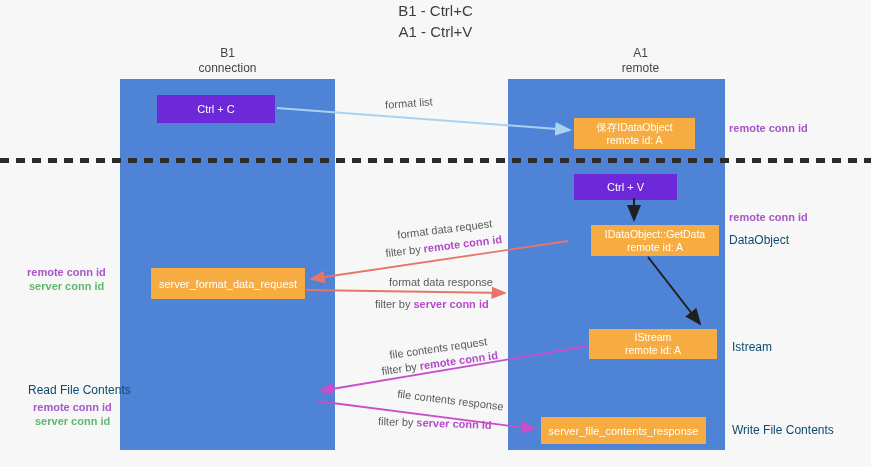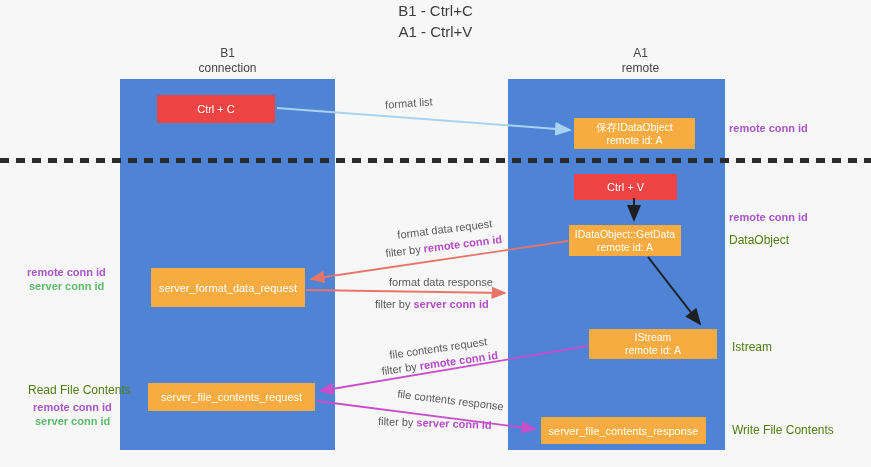--- a/index.html
+++ b/index.html
@@ -31,34 +31,34 @@
   #hdr-a1{left:532px;top:46px;width:217px;}
   #dashline{
     left:0;top:158px;width:871px;height:5px;
     background:repeating-linear-gradient(90deg,#2b2b2b 0 9px,transparent 9px 16px);
   }
   .box{
     display:flex;flex-direction:column;align-items:center;justify-content:center;
     color:#ffffff;font-size:11px;line-height:14px;text-align:center;
     box-sizing:border-box;
   }
-  .box-green{background:#ef4444;}
+  .box-green{background:#6d28d9;}
   .box-orange{background:#f7ac41;}
   #box-ctrl-c{left:157px;top:95px;width:118px;height:28px;}
   #box-save-ido{left:574px;top:118px;width:121px;height:31px;font-size:10.5px;line-height:13px;}
   #box-ctrl-v{left:574px;top:174px;width:103px;height:26px;}
-  #box-getdata{left:569px;top:225px;width:112px;height:31px;font-size:10.5px;line-height:13px;}
-  #box-sfd-req{left:151px;top:268px;width:154px;height:39px;}
+  #box-getdata{left:591px;top:225px;width:128px;height:31px;font-size:10.5px;line-height:13px;}
+  #box-sfd-req{left:151px;top:268px;width:154px;height:31px;}
   #box-sfd-resp{left:511px;top:280px;width:155px;height:27px;}
   #box-istream{left:589px;top:329px;width:128px;height:30px;font-size:10.5px;line-height:13px;}
   #box-sfc-req{left:148px;top:383px;width:167px;height:28px;}
   #box-sfc-resp{left:541px;top:417px;width:165px;height:27px;}
   .lbl-purple{color:#a855c8;font-weight:bold;font-size:11px;}
   .lbl-green{color:#5cba6c;font-weight:bold;font-size:11px;}
-  .lbl-dark{color:#4d7c0f;font-size:12px;text-align:right;}
+  .lbl-dark{color:#0c4a6e;font-size:12px;text-align:right;}
   #lbl-rci-top{left:729px;top:122px;}
   #lbl-rci-mid{left:729px;top:211px;}
   #lbl-dataobject{left:729px;top:233px;}
   #lbl-istream{left:732px;top:340px;}
   #lbl-write{left:732px;top:423px;}
   #lbl-read{left:28px;top:383px;}
   #lbl-rci-l1{left:27px;top:266px;}
   #lbl-sci-l1{left:29px;top:280px;}
   #lbl-rci-l2{left:33px;top:401px;}
   #lbl-sci-l2{left:35px;top:415px;}
@@ -122,23 +122,20 @@
   <div class="abs box box-orange" id="box-sfd-req">
     <div>server_format_data_request</div>
   </div>
 
 
   <div class="abs box box-orange" id="box-istream">
     <div>IStream</div>
     <div>remote id: A</div>
   </div>
 
-  <div class="abs box box-orange" id="box-sfc-req">
-    <div>server_file_contents_request</div>
-  </div>
 
   <div class="abs box box-orange" id="box-sfc-resp">
     <div>server_file_contents_response</div>
   </div>
 
   <div class="abs lbl-purple" id="lbl-rci-top">remote conn id</div>
   <div class="abs lbl-purple" id="lbl-rci-mid">remote conn id</div>
   <div class="abs lbl-dark" id="lbl-dataobject">DataObject</div>
   <div class="abs lbl-dark" id="lbl-istream">Istream</div>
   <div class="abs lbl-dark" id="lbl-write">Write File Contents</div>

